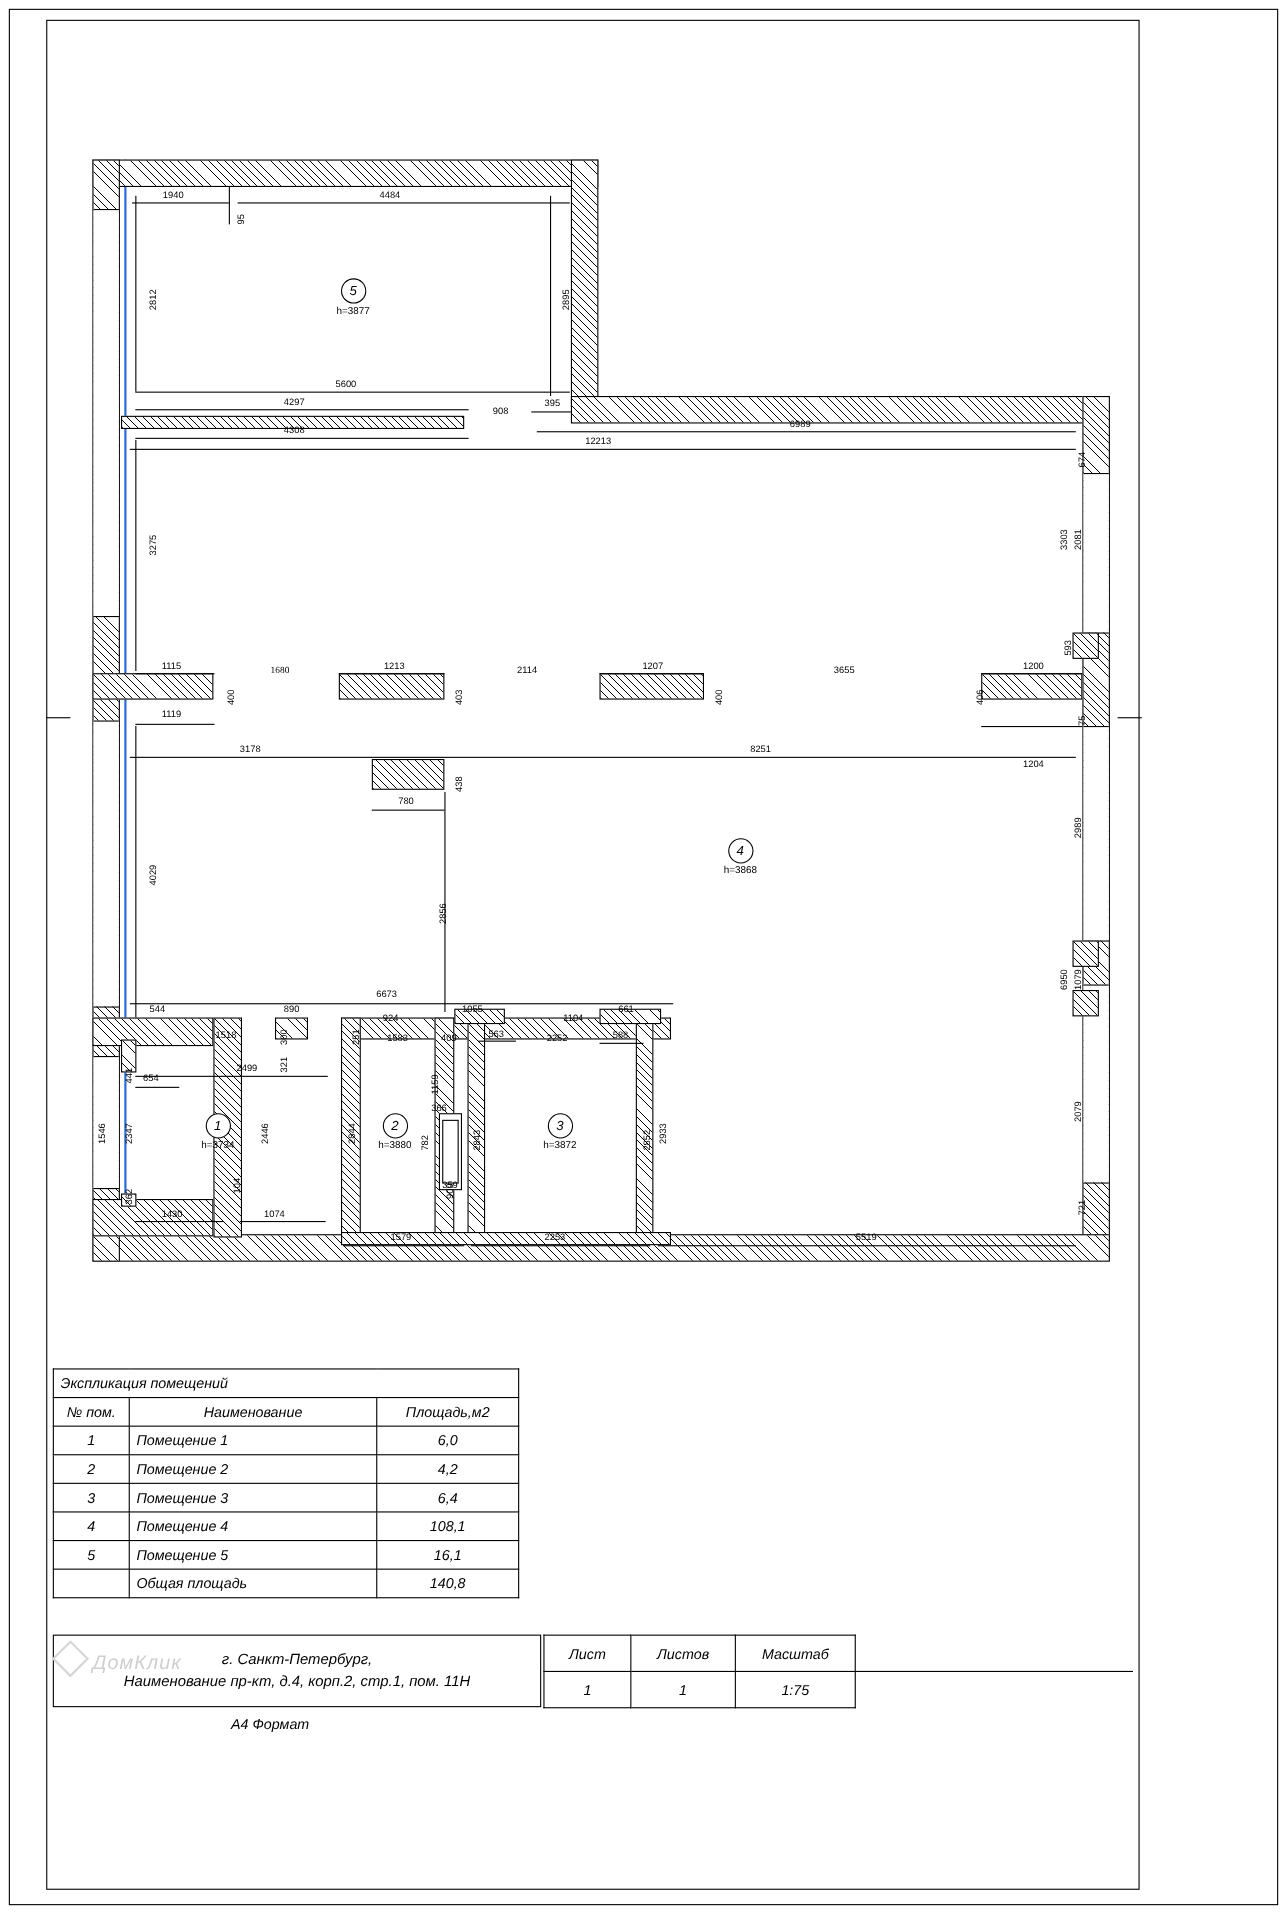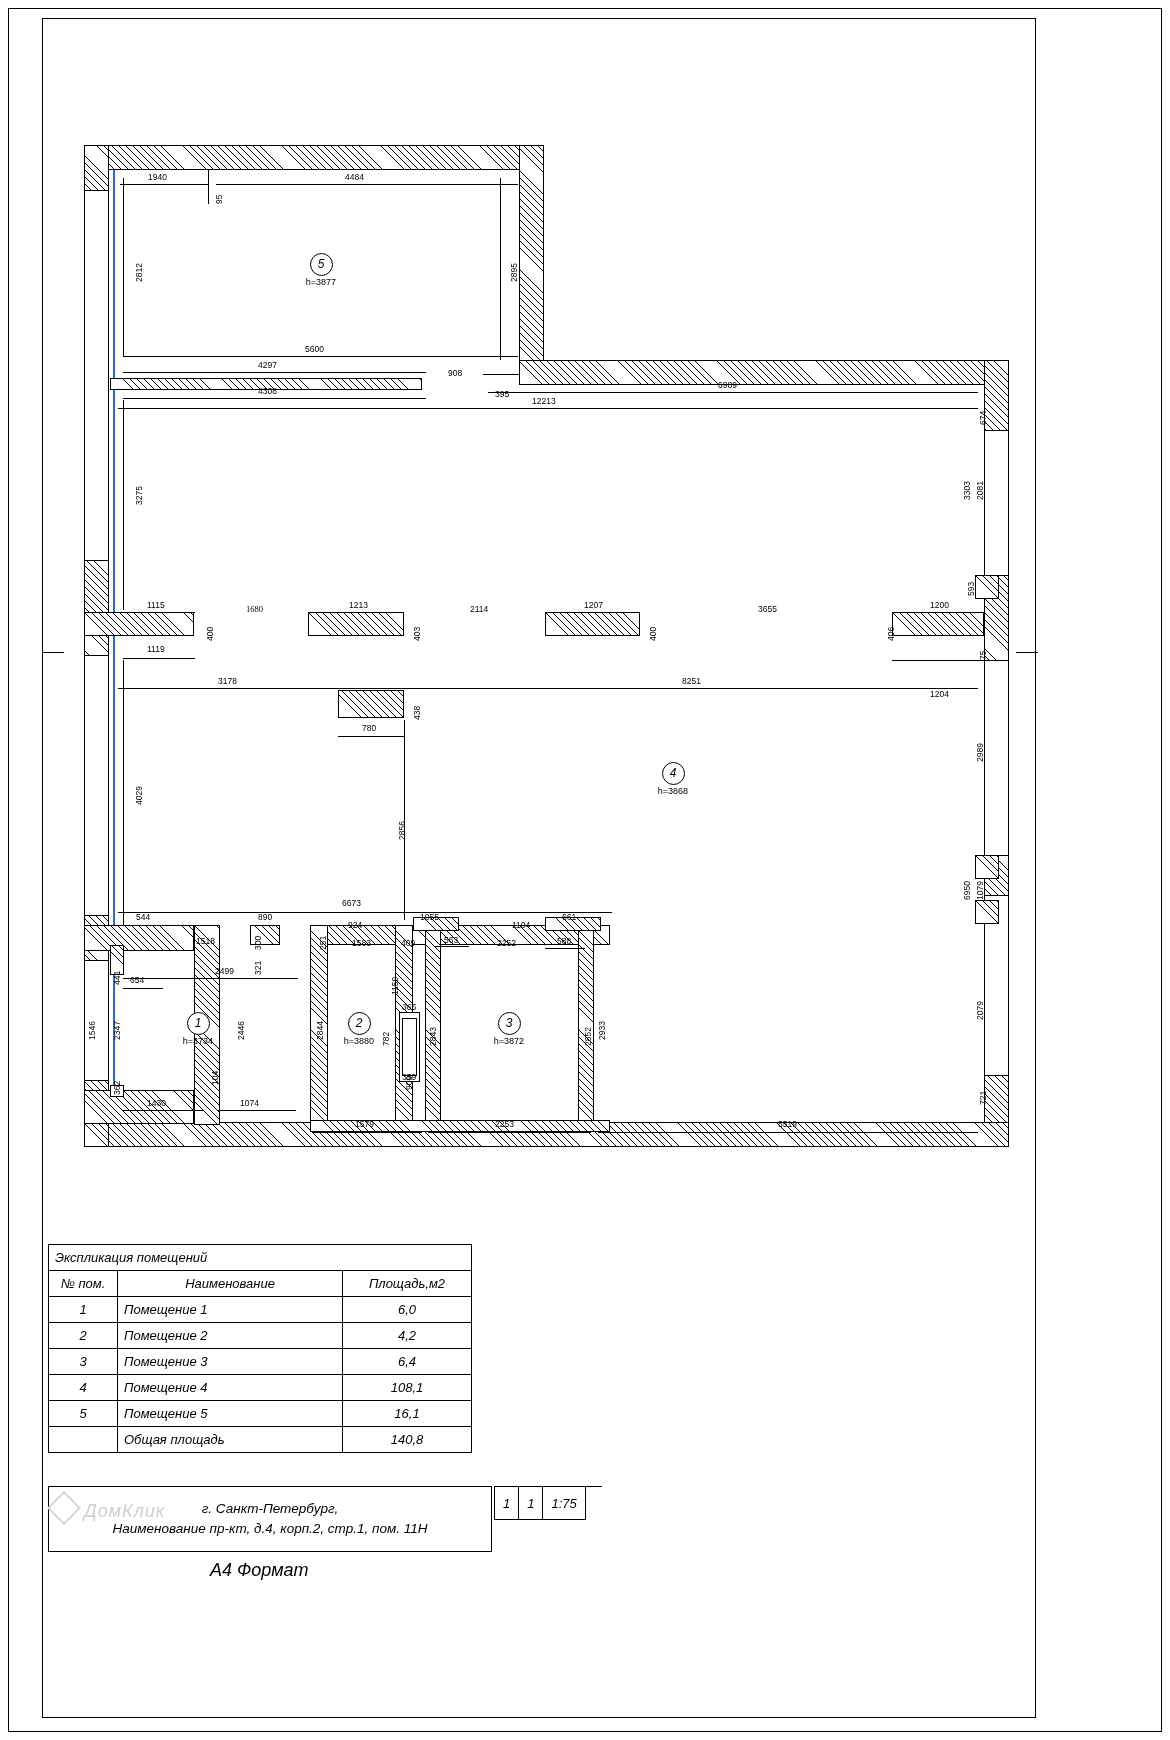--- a/index.html
+++ b/index.html
@@ -35,21 +35,21 @@
   .explic .num{width:56px;text-align:center;}
   .explic .nm{width:212px;}
   .explic .ar{width:116px;text-align:center;}
 
   .stamp{position:absolute;left:494px;top:1486px;font-style:italic;}
   .stamp td{border:1px solid #000;font-size:13px;font-style:italic;height:32px;text-align:center;padding:0 8px;}
 
   .addr{position:absolute;left:48px;top:1486px;width:444px;height:66px;border:1px solid #000;box-sizing:border-box;
         font-style:italic;font-size:13.5px;text-align:center;display:flex;flex-direction:column;
         justify-content:center;align-items:center;line-height:1.45;}
-  .fmt{position:absolute;left:210px;top:1560px;font-style:italic;font-size:18px;}
+  .fmt{position:absolute;left:210px;top:1560px;font-style:italic;font-size:13px;}
 
   .wm{position:absolute;left:52px;top:1496px;font-size:18px;color:#cfcfcf;letter-spacing:1px;font-style:italic;}
   .wm .logo{display:inline-block;width:20px;height:20px;border:2px solid #d6d6d6;transform:rotate(45deg);margin-right:8px;vertical-align:-3px;}
   .cutmark{position:absolute;height:1px;background:#000;width:22px;}
 </style>
 </head>
 <body>
 
 <div id="sheet">
 
@@ -157,21 +157,21 @@
     <div class="dimv" style="left:134px;top:282px;">2812</div>
     <div class="dimlinev" style="left:123px;top:178px;height:178px;"></div>
     <div class="dimv" style="left:509px;top:282px;">2895</div>
     <div class="dimlinev" style="left:500px;top:178px;height:182px;"></div>
 
     <div class="dimline" style="left:123px;top:356px;width:395px;"></div>
     <div class="dim" style="left:305px;top:344px;">5600</div>
     <div class="dimline" style="left:123px;top:372px;width:303px;"></div>
     <div class="dim" style="left:258px;top:360px;">4297</div>
     <div class="dim" style="left:448px;top:368px;">908</div>
-    <div class="dim" style="left:495px;top:361px;margin-top:28px;">395</div>
+    <div class="dim" style="left:495px;top:361px;">395</div>
     <div class="dimline" style="left:483px;top:374px;width:36px;"></div>
 
     <div class="wall" style="left:110px;top:378px;width:312px;height:12px;background-color:#fff;"></div>
     <div class="dimline" style="left:123px;top:398px;width:303px;"></div>
     <div class="dim" style="left:258px;top:386px;">4308</div>
 
     <div class="dimline" style="left:118px;top:408px;width:860px;"></div>
     <div class="dim" style="left:532px;top:396px;">12213</div>
     <div class="dimline" style="left:488px;top:392px;width:490px;"></div>
     <div class="dim" style="left:718px;top:380px;">6989</div>
@@ -252,21 +252,21 @@
     <div class="dim" style="left:130px;top:975px;">654</div>
     <div class="dimline" style="left:123px;top:988px;width:40px;"></div>
     <div class="dim" style="left:215px;top:966px;">2499</div>
     <div class="dimline" style="left:123px;top:978px;width:175px;"></div>
 
     <div class="dimv" style="left:87px;top:1040px;">1546</div>
     <div class="dimv" style="left:112px;top:1040px;">2347</div>
     <div class="dimv" style="left:236px;top:1040px;">2446</div>
     <div class="dimv" style="left:315px;top:1040px;">2844</div>
     <div class="dimv" style="left:390px;top:995px;">1159</div>
-    <div class="dim" style="left:402px;top:1002px;font-style:italic;">366</div>
+    <div class="dim" style="left:392px;top:1002px;">366</div>
     <div class="dim" style="left:402px;top:1072px;">359</div>
     <div class="dimv" style="left:381px;top:1046px;">782</div>
     <div class="dimv" style="left:428px;top:1046px;">2843</div>
     <div class="dimv" style="left:583px;top:1046px;">2852</div>
     <div class="dimv" style="left:597px;top:1040px;">2933</div>
     <div class="dimv" style="left:404px;top:1090px;">909</div>
     <div class="dimv" style="left:210px;top:1085px;">104</div>
     <div class="dimv" style="left:112px;top:1095px;">362</div>
 
     <div class="dim" style="left:147px;top:1098px;">1430</div>
@@ -324,20 +324,26 @@
   </tbody>
     </table>
 
   <div class="addr">
     <span>г. Санкт-Петербург,</span>
     <span>Наименование пр-кт, д.4, корп.2, стр.1, пом. 11Н</span>
   </div>
 
   <table class="stamp">
     <tbody>
+        <tr>
+      <td style="width:62px">Лист</td>
+      <td style="width:78px">Листов</td>
+      <td style="width:92px">Масштаб</td>
+      <td style="width:236px;border-right:none;border-top:none;border-bottom:none;"></td>
+    </tr>
     <tr>
       <td>1</td>
       <td>1</td>
       <td>1:75</td>
       <td style="border-right:none;border-bottom:none;"></td>
     </tr>
   </tbody>
     </table>
 
   <div class="fmt">А4  Формат</div>

